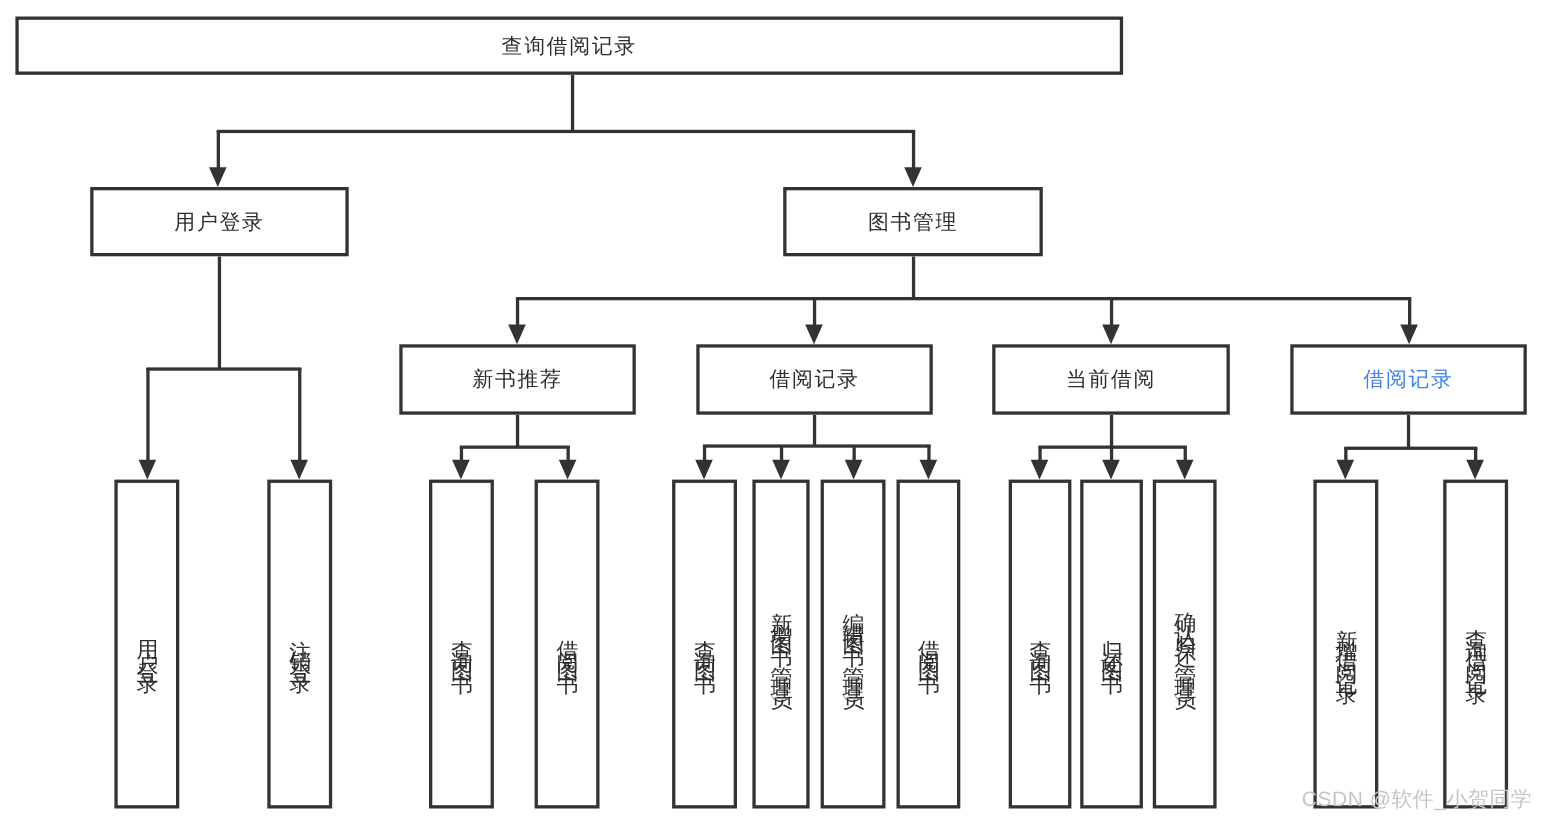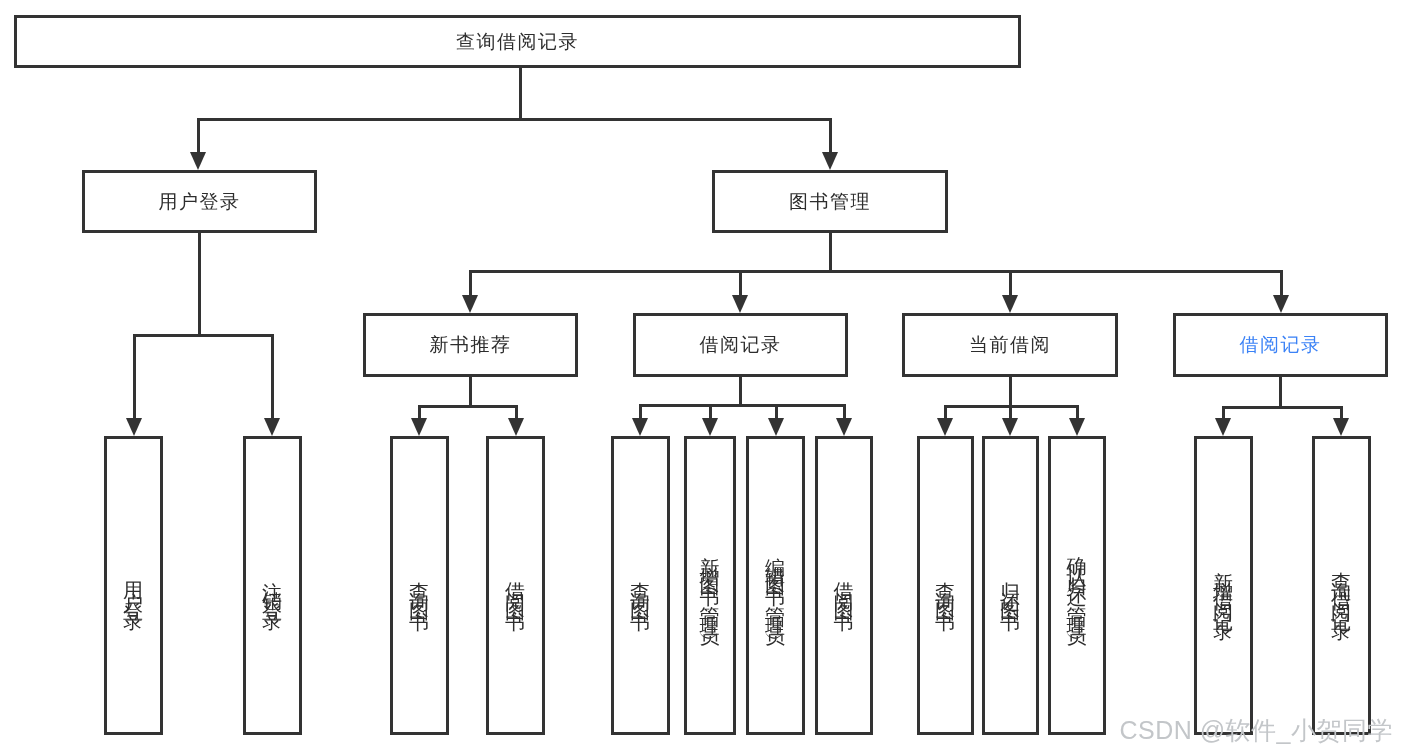--- a/index.html
+++ b/index.html
@@ -41,21 +41,21 @@
     width: 0; height: 0;
     border-left: 8px solid transparent;
     border-right: 8px solid transparent;
     border-top: 18px solid #333333;
     z-index: 1;
   }
   .watermark {
     position: absolute;
     right: 12px;
     top: 714px;
-    font-size: 25px;
+    font-size: 19px;
     letter-spacing: 0.5px;
     color: #c3c6c9;
     z-index: 3;
     white-space: nowrap;
   }
 </style>
 </head>
 <body>
 
 <div id="canvas" style="width: 1405px; height: 747px; background: rgb(255, 255, 255);">

